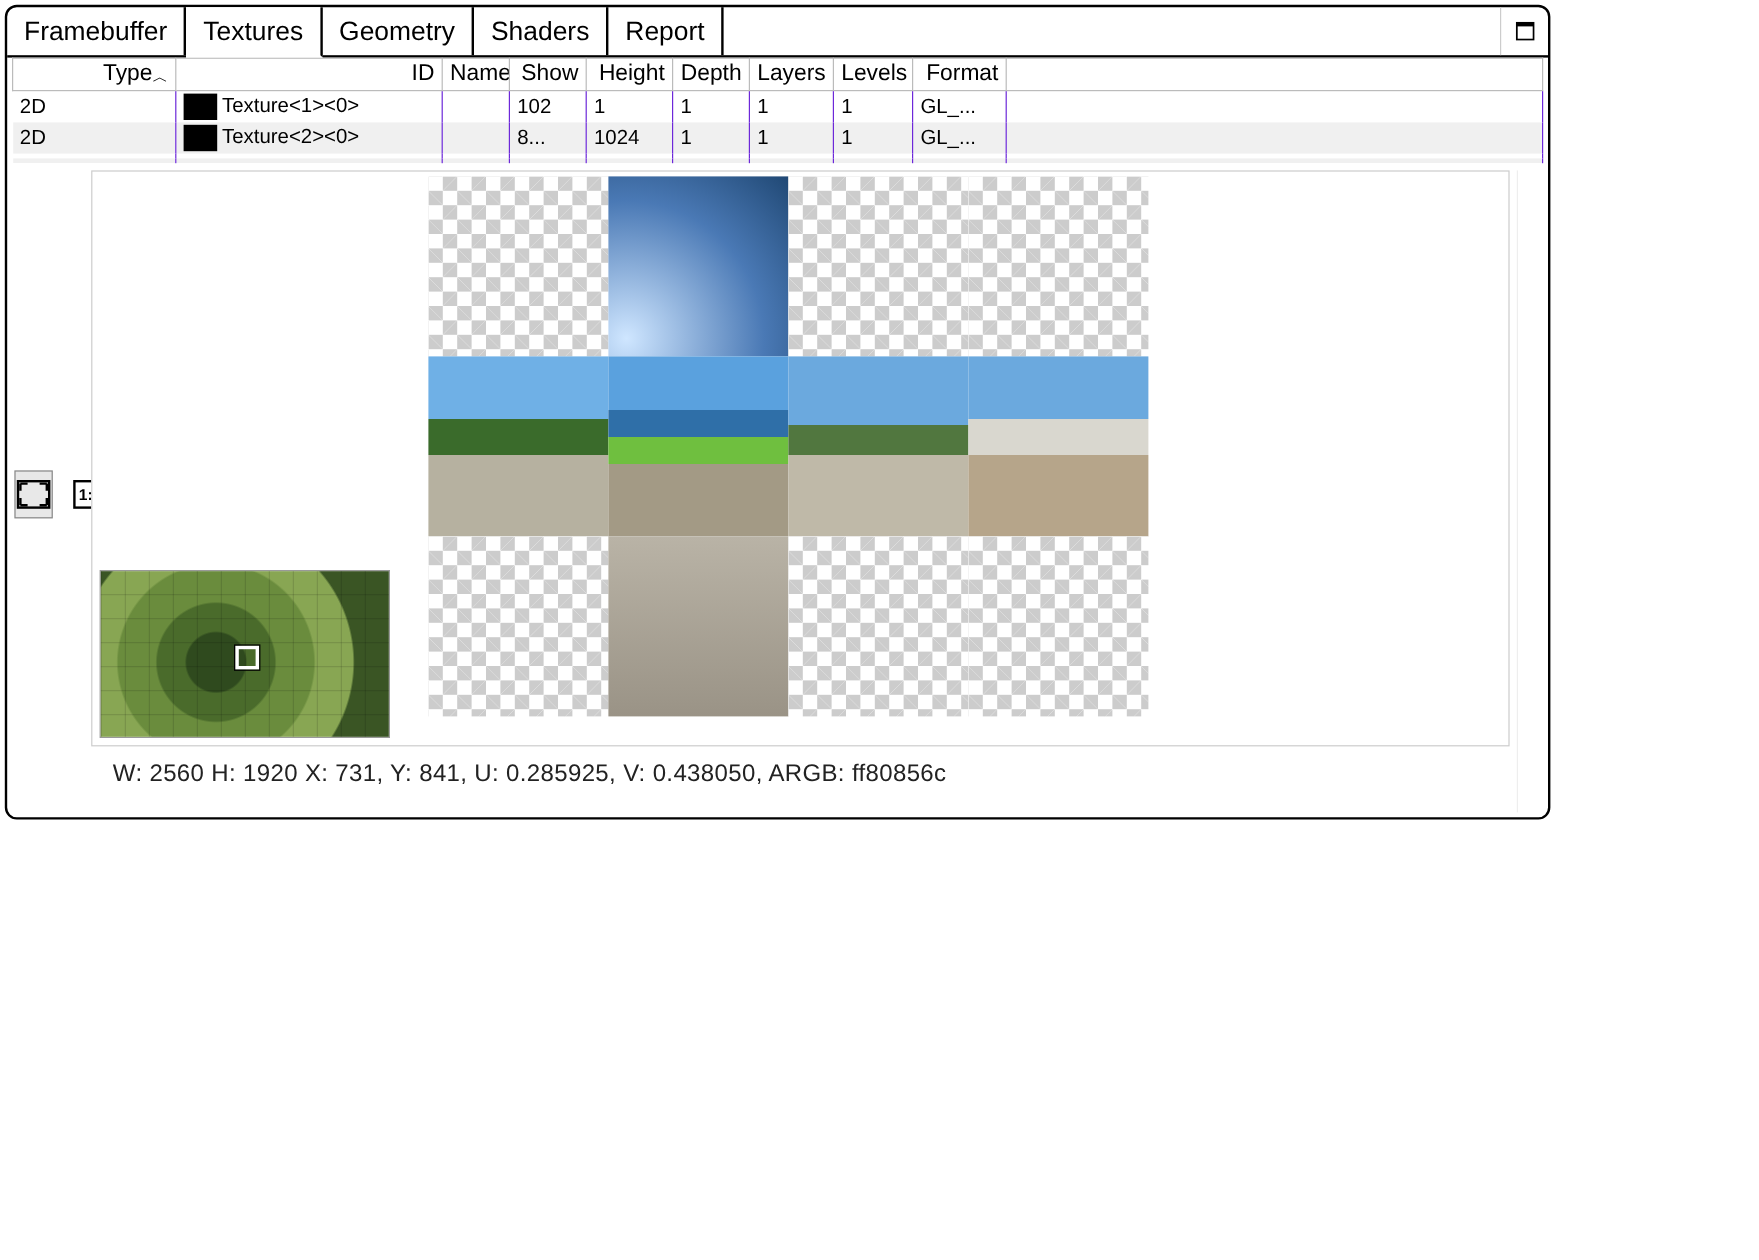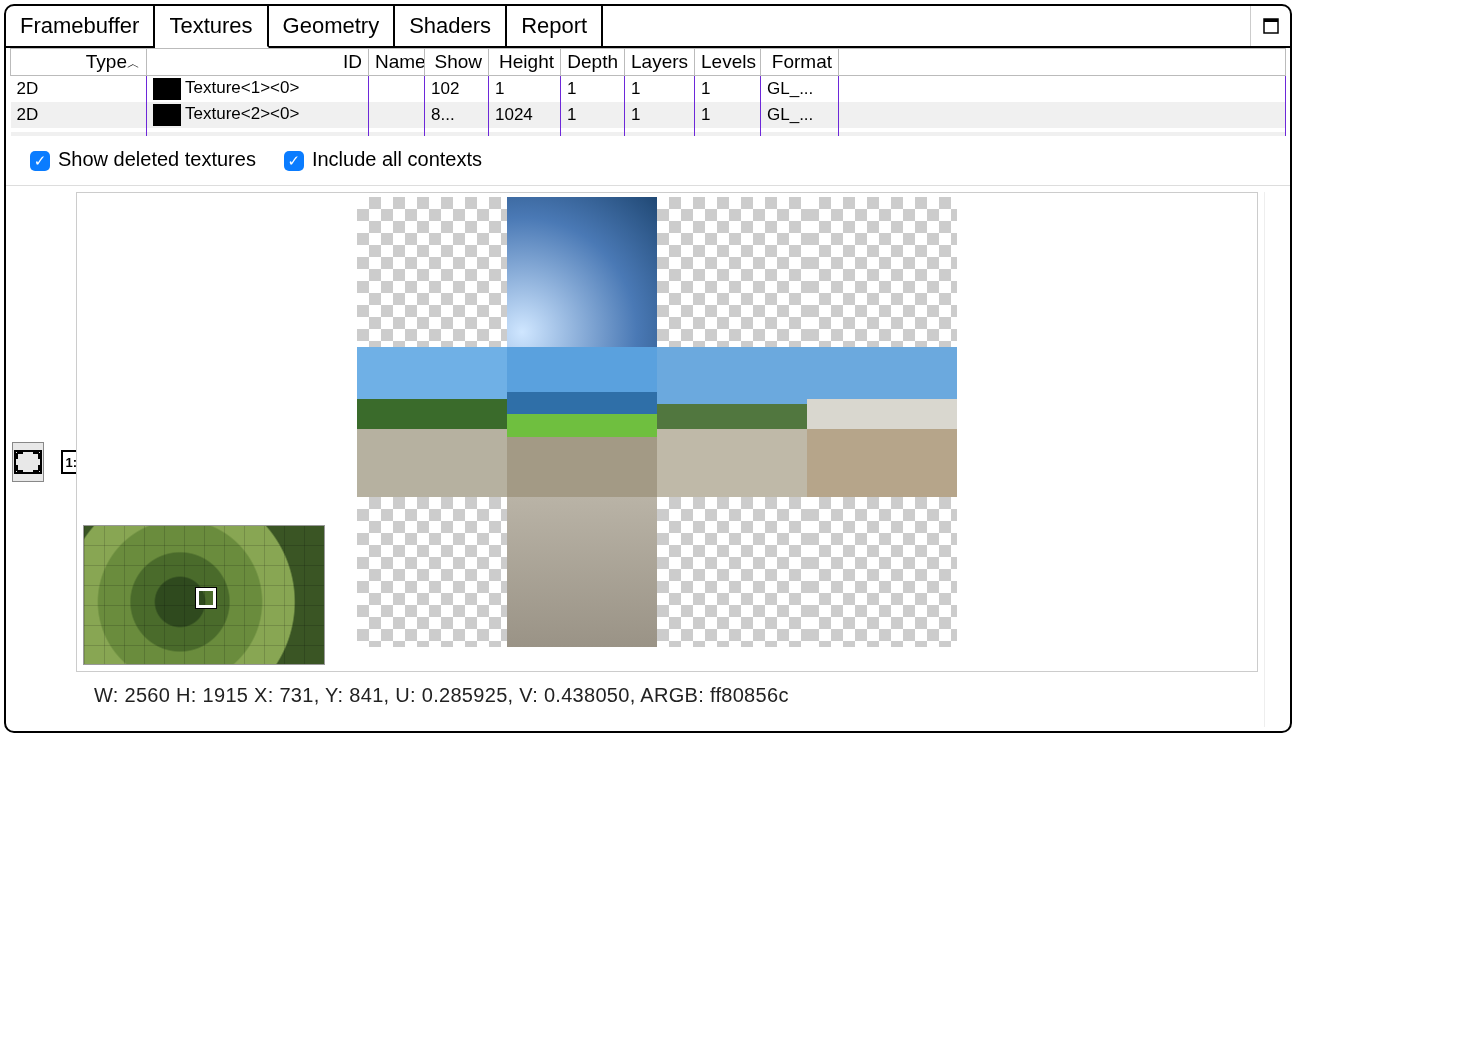--- a/index.html
+++ b/index.html
@@ -151,24 +151,20 @@
             <td></td>
             <td></td>
             <td></td>
             <td></td>
             <td></td>
           </tr>
       </tbody>
     </table>
   </div>
 
-  <div class="opts">
-    <label><span class="chk">✓</span><span>Show deleted textures</span></label>
-    <label><span class="chk">✓</span><span>Include all contexts</span></label>
-  </div>
 
   <div class="viewer">
     <div class="toolcol">
       <div class="tool active">
           <svg viewBox="0 0 30 26">
             <rect x="2" y="2" width="26" height="22" fill="none" stroke="#000" stroke-width="2"></rect>
             <path d="M4 4h6M4 4v6M26 4h-6M26 4v6M4 22h6M4 22v-6M26 22h-6M26 22v-6" stroke="#000" stroke-width="2" fill="none"></path>
           </svg>
         </div>
       <div class="tool">
@@ -246,19 +242,19 @@
           <div class="face campus4"></div>
           <div class="face checker"></div>
             <div class="face ground"></div>
             <div class="face checker"></div>
             <div class="face checker"></div>
         </div>
         <div class="zoomthumb">
             <div class="zoompix"></div>
           </div>
       </div>
-      <div class="status">W: 2560 H: 1915   X: 731, Y: 841, U: 0.285925, V: 0.438050, ARGB: ff80856c</div>
+      <div class="status">W: 2560 H: 1920   X: 731, Y: 841, U: 0.285925, V: 0.438050, ARGB: ff80856c</div>
     </div>
 
     <div class="rightedge"></div>
   </div>
 
 </div>
 
 </body></html>

